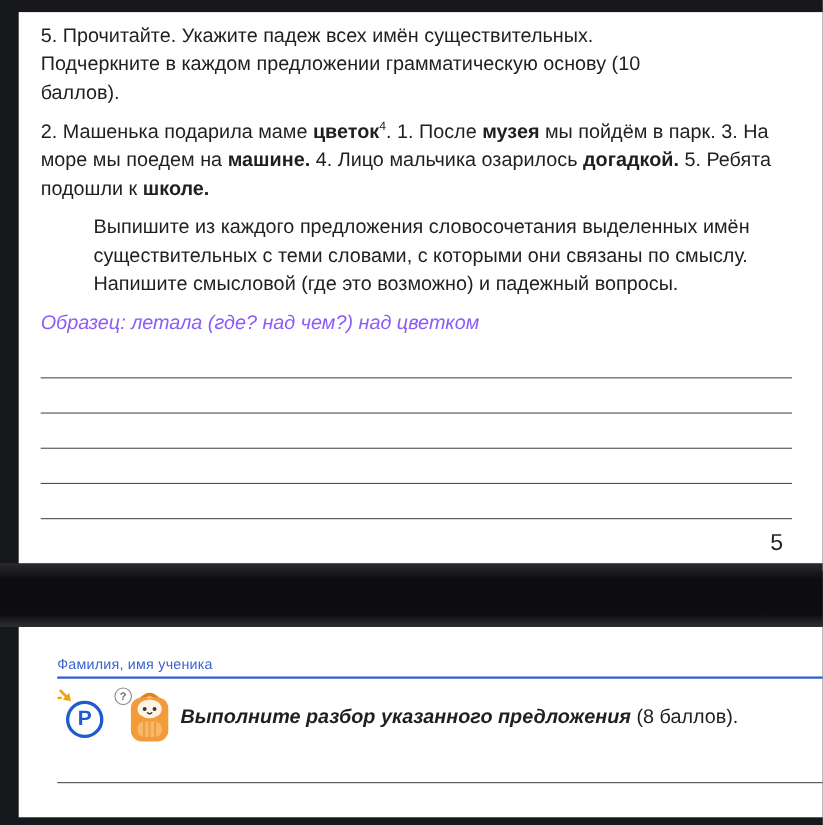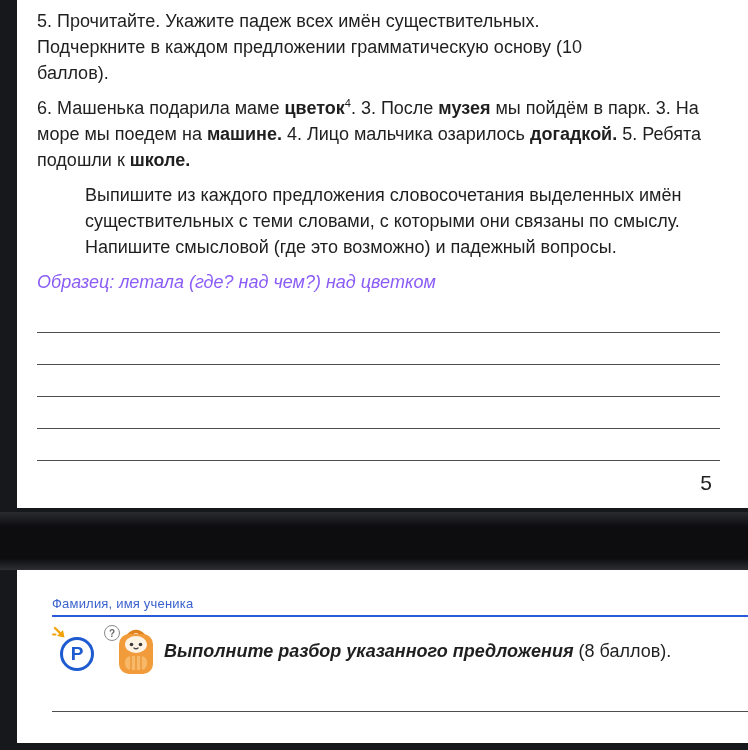--- a/index.html
+++ b/index.html
@@ -11,21 +11,21 @@
     font-family:"Liberation Sans", sans-serif;
     color:#1f1f1f;
   }
   .page{
     position:absolute;
     left:17px;right:0;
     background:#ffffff;
     box-sizing:border-box;
   }
   .page1{
-    top:0;height:508px;
+    top:11px;height:508px;
     padding:8px 28px 0 20px;
   }
   .dark-band{
     position:absolute;left:0;right:0;top:512px;height:58px;
     background:linear-gradient(#2a2b2f, #0d0d10 25%, #0d0d10 80%, #2e2f33 100%);
   }
   .page2{
     top:570px;height:173px;
     padding:26px 26px 0 35px;
   }
@@ -114,21 +114,21 @@
     height:0;
   }
 </style>
 </head>
 <body>
 
 <section class="page page1">
 
   <p class="para task-header">5. Прочитайте. Укажите падеж всех имён существительных. Подчеркните в каждом предложении грамматическую основу (10 баллов).</p>
 
-  <p class="para sentences"><span>6. Машенька подарила маме </span><b>цветок</b><sup>4</sup><span>. 3. После </span><b>музея</b><span> мы пойдём в парк. 3. На море мы поедем на </span><b>машине.</b><span> 4. Лицо мальчика озарилось </span><b>догадкой.</b><span> 5. Ребята подошли к </span><b>школе.</b></p>
+  <p class="para sentences"><span>2. Машенька подарила маме </span><b>цветок</b><sup>4</sup><span>. 1. После </span><b>музея</b><span> мы пойдём в парк. 3. На море мы поедем на </span><b>машине.</b><span> 4. Лицо мальчика озарилось </span><b>догадкой.</b><span> 5. Ребята подошли к </span><b>школе.</b></p>
 
   <p class="para followup">Выпишите из каждого предложения словосочетания выделенных имён существительных с теми словами, с которыми они связаны по смыслу. Напишите смысловой (где это возможно) и падежный вопросы.</p>
 
   <p class="example">Образец: летала (где? над чем?) над цветком</p>
 
   <div class="write-lines">
     <div class="write-line"></div>
     <div class="write-line"></div>
     <div class="write-line"></div>
     <div class="write-line"></div>

